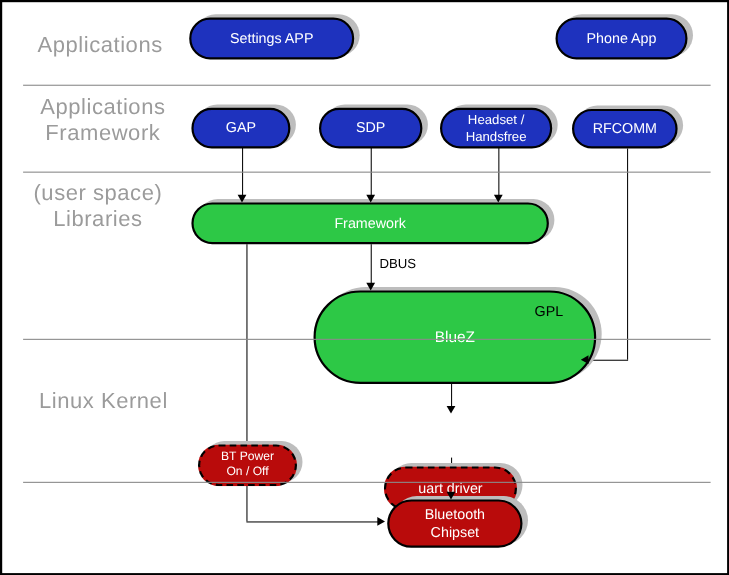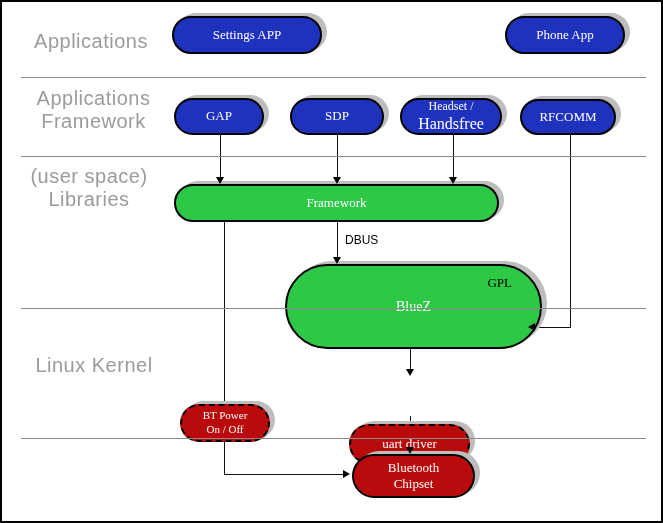--- a/index.html
+++ b/index.html
@@ -11,27 +11,27 @@
   .divider{position:absolute;left:19px;width:625px;height:1px;background:#8a8a8a;z-index:3;}
   .layer-label{
     position:absolute;color:#9b9b9b;font-size:20px;line-height:1.15;
     text-align:center;z-index:1;letter-spacing:0.5px;white-space:nowrap;
   }
   .pill{
     position:absolute;border:2px solid #000;border-radius:60px;
     box-shadow:5px -3px 0 #bdbdbd;
     display:flex;flex-direction:column;align-items:center;justify-content:center;
     color:#fff;font-size:13px;line-height:1.25;
-    z-index:2;box-sizing:border-box;font-family:Liberation Serif, serif;
+    z-index:2;box-sizing:border-box;
   }
   .pill.blue{background:#1e32be;}
   .pill.green{background:#2dc846;}
   .pill.red{background:#b90b0b;}
   .pill.dashed{border:2px dashed #000;margin-top:48px;}
-  .sub{font-size:16px;line-height:1.2;}
+  .sub{font-size:12px;line-height:1.2;}
   .small{font-size:11px;line-height:1.25;}
   .vline{position:absolute;width:1px;background:#111;z-index:1;}
   .hline{position:absolute;height:1px;background:#111;z-index:1;}
   .arr{position:absolute;width:0;height:0;z-index:4;}
   .arr.down{border-left:4px solid transparent;border-right:4px solid transparent;border-top:7px solid #000;}
   .arr.left{border-top:4px solid transparent;border-bottom:4px solid transparent;border-right:7px solid #000;}
   .arr.right{border-top:4px solid transparent;border-bottom:4px solid transparent;border-left:7px solid #000;}
   .edge-label{position:absolute;color:#000000;font-size:12px;z-index:2;white-space:nowrap;}
   .badge{position:absolute;top:9px;right:28px;color:#000;font-size:13px;z-index:3;}
 </style>

